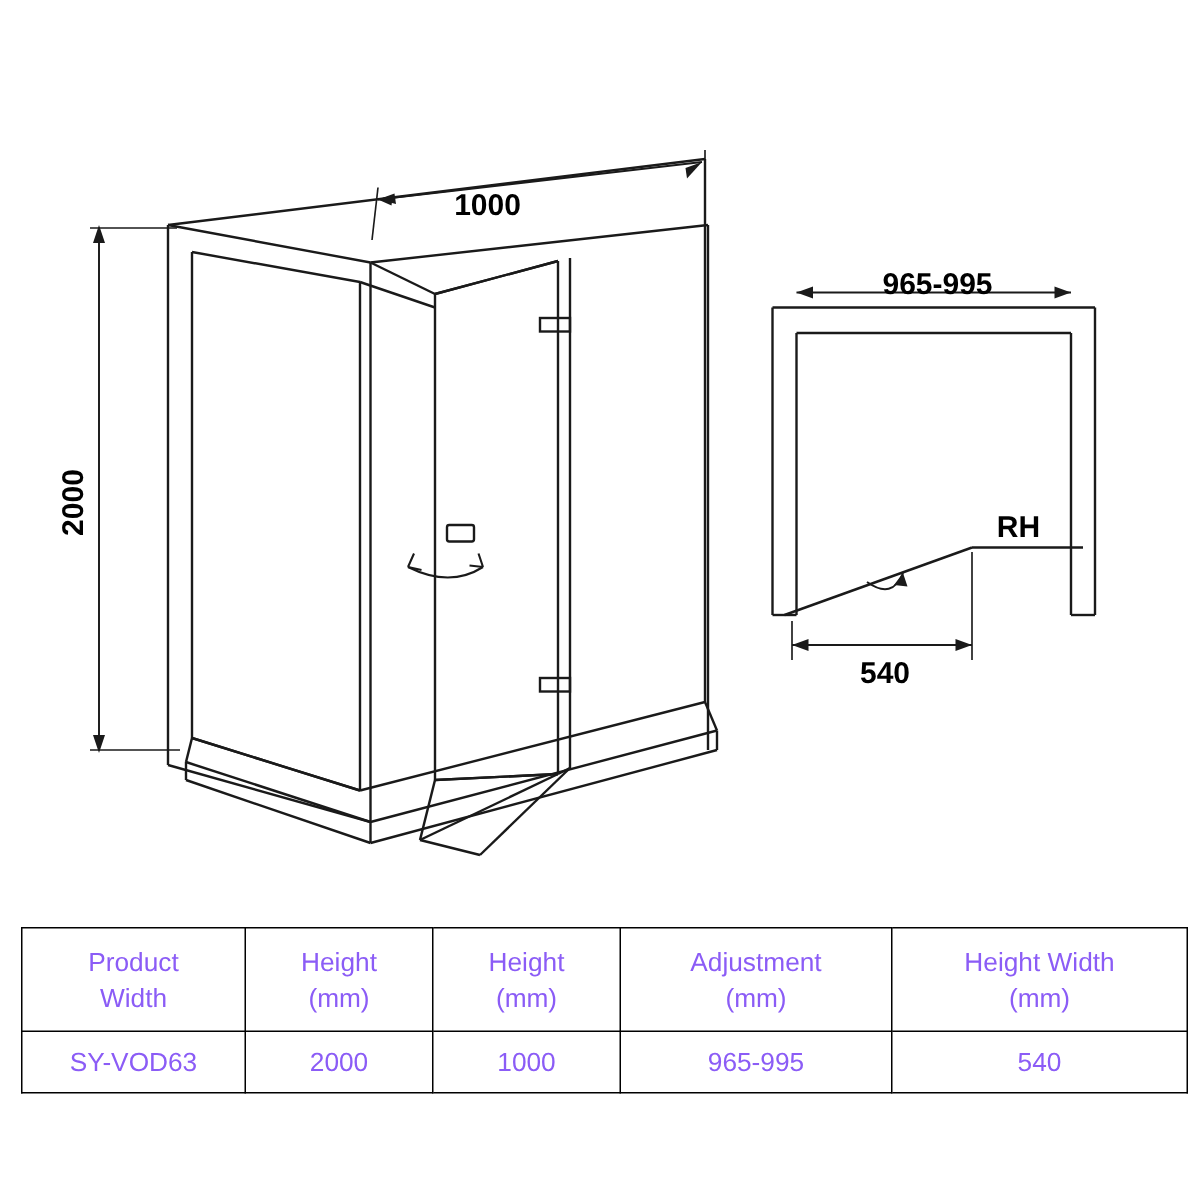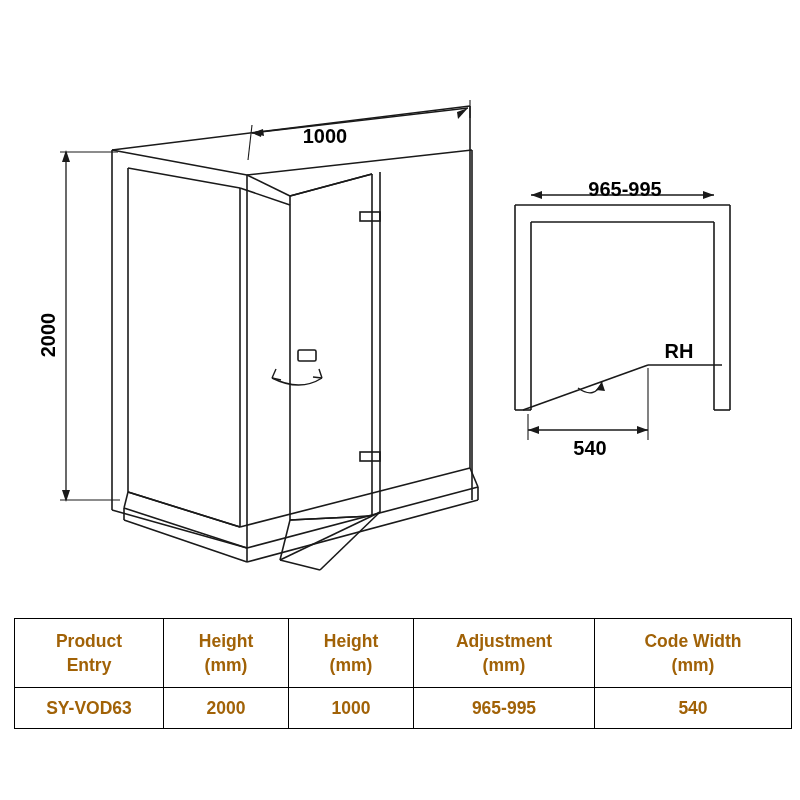--- a/index.html
+++ b/index.html
@@ -31,23 +31,23 @@
   table.spec-table {
     border-collapse: collapse;
     width: 772px;
     table-layout: fixed;
   }
   table.spec-table th,
   table.spec-table td {
     border: 1.5px solid #000000;
     text-align: center;
     vertical-align: middle;
-    font-weight: bold;
+    font-weight: normal;
     font-size: 17.5px;
-    color: #a16207;
+    color: #8b5cf6;
     padding: 0;
   }
   table.spec-table thead th {
     height: 68px;
     line-height: 24px;
   }
   table.spec-table tbody td {
     height: 40px;
   }
   .col-0 { width: 148px; }
@@ -189,36 +189,36 @@
     <text class="dim-label" x="679" y="358" text-anchor="middle">RH</text>
   </svg>
 </div>
 
 <div id="spec-table-wrap">
   <table class="spec-table">
     <thead>
       <tr>
         <th class="col-0">
           <span class="hdr-line">Product</span>
-          <span class="hdr-line">Entry</span>
+          <span class="hdr-line">Width</span>
         </th>
         <th class="col-1">
           <span class="hdr-line">Height</span>
           <span class="hdr-line">(mm)</span>
         </th>
         <th class="col-2">
           <span class="hdr-line">Height</span>
           <span class="hdr-line">(mm)</span>
         </th>
         <th class="col-3">
           <span class="hdr-line">Adjustment</span>
           <span class="hdr-line">(mm)</span>
         </th>
         <th class="col-4">
-          <span class="hdr-line">Code Width</span>
+          <span class="hdr-line">Height Width</span>
           <span class="hdr-line">(mm)</span>
         </th>
       </tr>
     </thead>
     <tbody>
       <tr>
         <td>SY-VOD63</td>
         <td>2000</td>
         <td>1000</td>
         <td>965-995</td>

